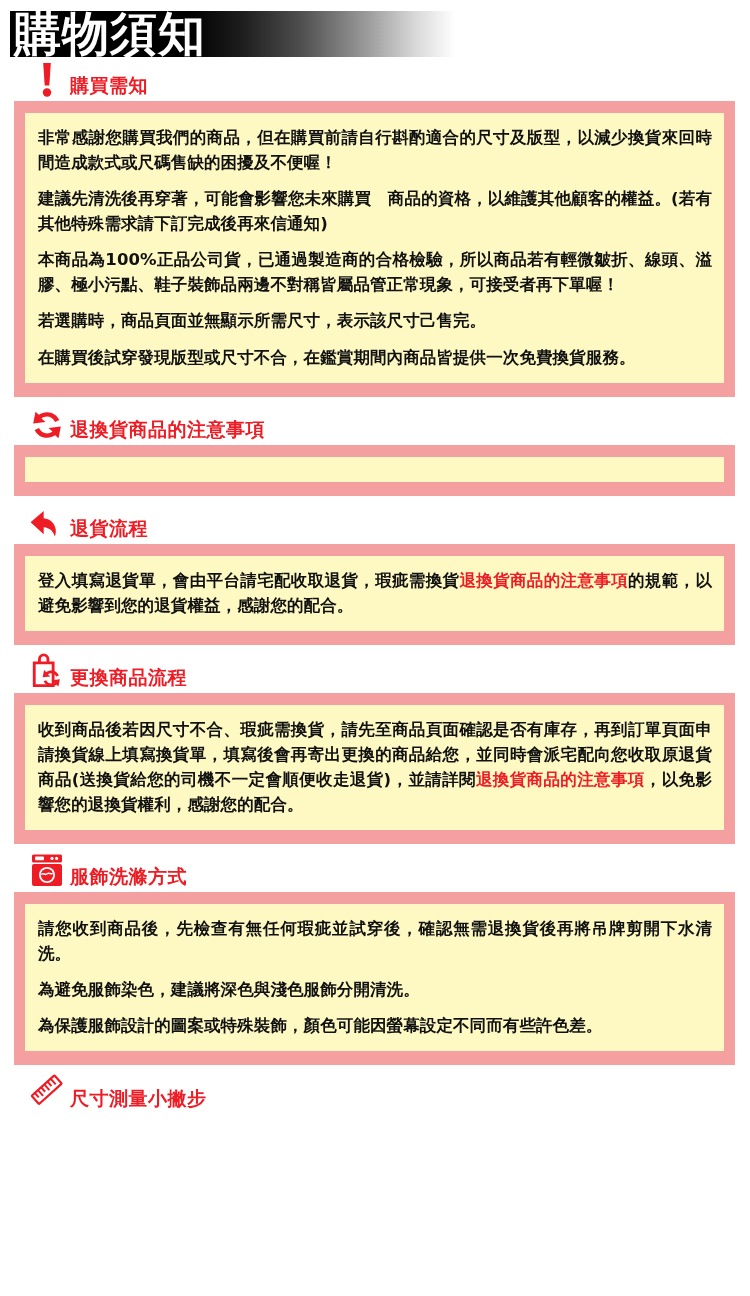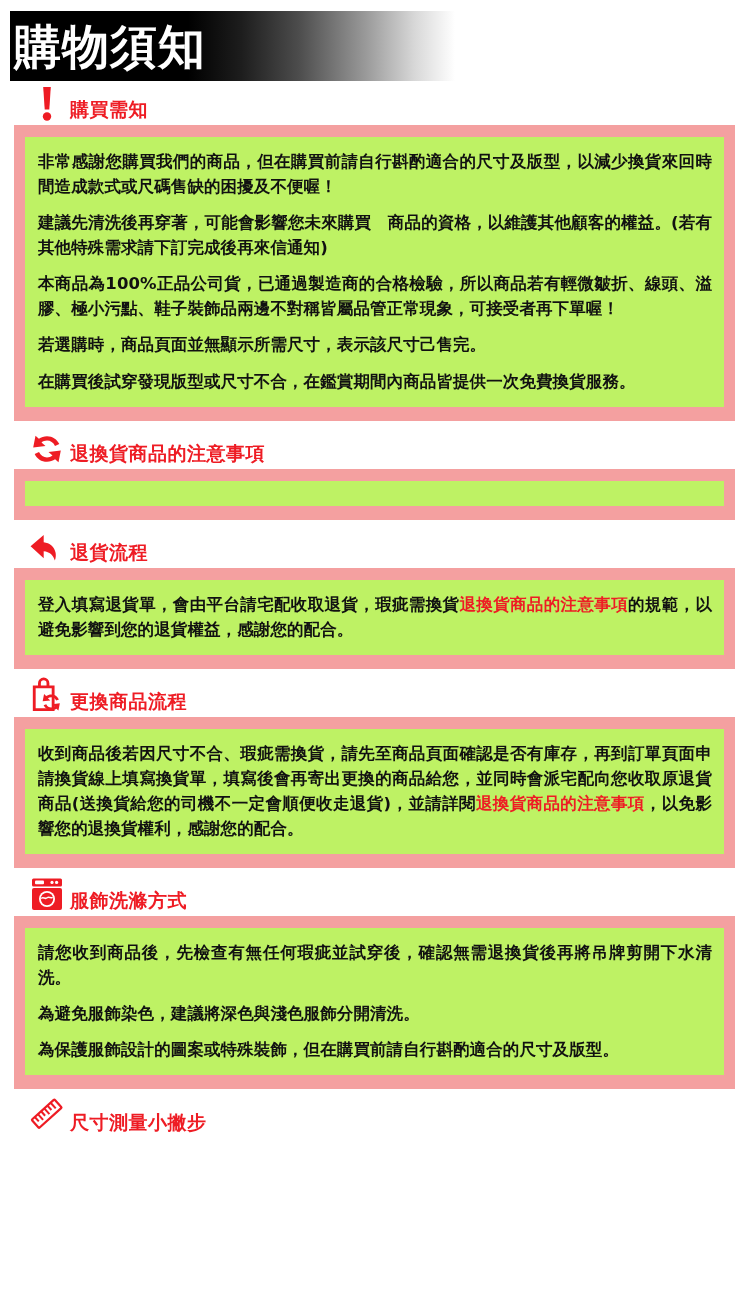--- a/index.html
+++ b/index.html
@@ -15,26 +15,26 @@
     width: 750px;
     min-height: 1296px;
     background: #ffffff;
     padding-bottom: 14px;
   }
 
   
   .title-bar {
     margin: 11px 0 0 10px;
     width: 445px;
-    height: 70px;
+    height: 46px;
     background: linear-gradient(to right,
                 #000000 0%, #000000 40%, #1d1d1d 52%,
                 #4d4d4d 65%, #9a9a9a 80%, #d8d8d8 91%, #ffffff 100%);
     display: flex;
-    align-items: center;
+    align-items: flex-end;
   }
   .title-text {
     color: #ffffff;
     font-size: 47px;
     font-weight: bold;
     letter-spacing: 1px;
     line-height: 1;
     padding-left: 4px;
     white-space: nowrap;
   }
@@ -69,21 +69,21 @@
     white-space: nowrap;
   }
 
   
   .panel {
     margin: 4px 15px 0 14px;
     background: #f4a0a0;
     padding: 12px 11px 14px 11px;
   }
   .panel-inner {
-    background: #bef264;
+    background: #fef9c3;
     padding: 12px 12px 13px 13px;
   }
   .panel p {
     color: #111111;
     font-size: 16.5px;
     line-height: 1.52;
     font-weight: bold;
     letter-spacing: 0.1px;
     margin-bottom: 11px;
     text-align: justify;
@@ -186,21 +186,21 @@
               <circle class="ic" cx="17" cy="23" r="6.2"></circle>
               <path fill="#ffffff" d="M11.2 21.6c1.9-2 3.8 1.2 5.8-.6 2-1.8 4 1.2 5.8-.6v1.6c-1.8 1.8-3.8-1.2-5.8.6-2 1.8-3.9-1.4-5.8.6z"></path>
             </svg>
           </span>
           <span class="section-title">服飾洗滌方式</span>
         </div>
         <div class="panel">
           <div class="panel-inner">
             <p><span>請您收到商品後，先檢查有無任何瑕疵並試穿後，確認無需退換貨後再將吊牌剪開下水清洗。</span></p>
             <p><span>為避免服飾染色，建議將深色與淺色服飾分開清洗。</span></p>
-            <p><span>為保護服飾設計的圖案或特殊裝飾，但在購買前請自行斟酌適合的尺寸及版型。</span></p>
+            <p><span>為保護服飾設計的圖案或特殊裝飾，顏色可能因螢幕設定不同而有些許色差。</span></p>
           </div>
         </div>
       </div>
       <div class="section">
         <div class="section-head">
           <span class="section-icon">
             <svg width="40" height="38" viewBox="0 0 40 38">
               <g transform="rotate(-42 20 19)">
                 <rect class="ic-s" stroke-width="2.6" x="2" y="12" width="36" height="13" rx="1"></rect>
                 <path class="ic-s" stroke-width="2.4" d="M7 12v7 M12 12v9 M17 12v7 M22 12v9 M27 12v7 M32 12v9"></path>

